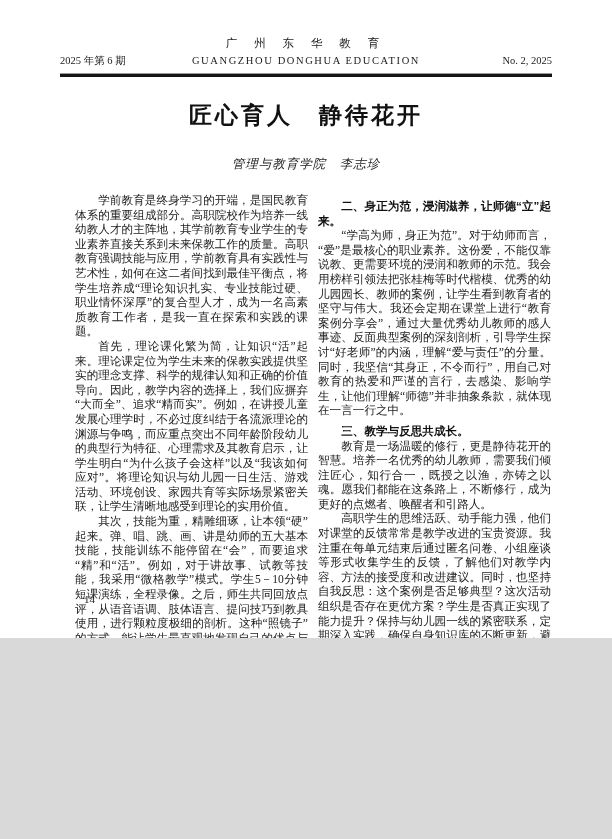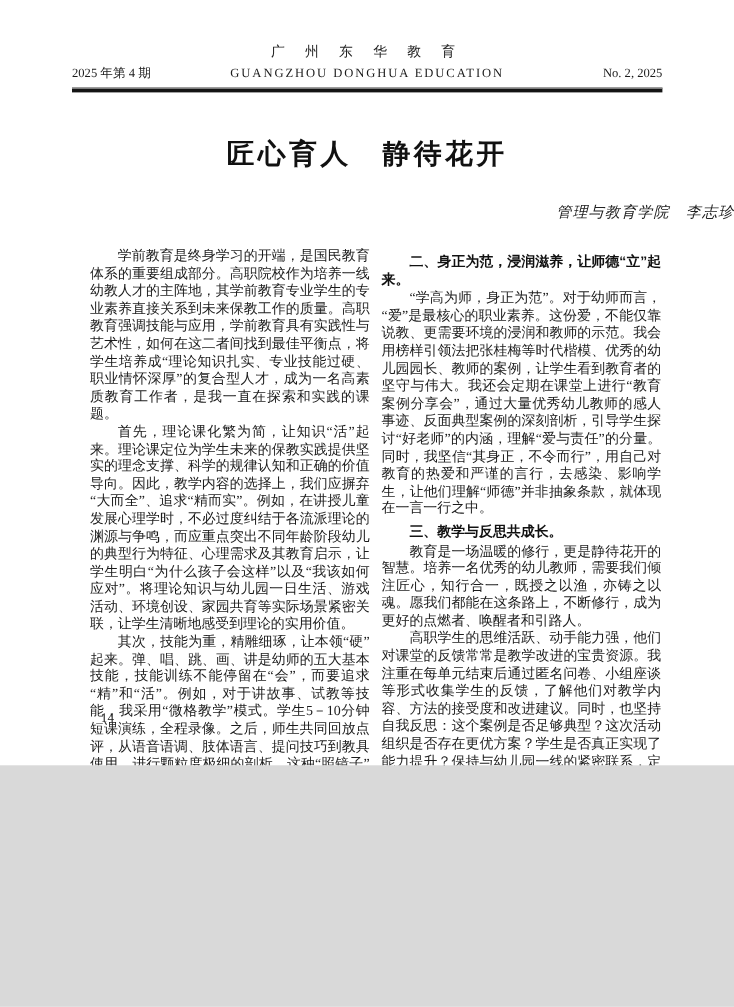--- a/index.html
+++ b/index.html
@@ -10,45 +10,45 @@
     font-family:"Liberation Serif","DejaVu Serif",serif;color:#1b1b1b;
   }
   .header{padding:36px 60px 0 60px;}
   .journal-cn{text-align:center;font-size:11.5px;letter-spacing:7px;color:#222;}
   .header-row{display:flex;justify-content:space-between;align-items:baseline;margin-top:3px;font-size:10.5px;}
   .issue-cn{min-width:110px;text-align:left;}
   .issue-en{min-width:110px;text-align:right;}
   .journal-en{letter-spacing:1.6px;text-align:center;flex:1;}
   .rule{margin-top:5px;height:3px;background:#141414;border-top:1px solid #9a9a9a;}
   .title{
-    text-align:center;font-size:23px;font-weight:bold;letter-spacing:3px;margin-top:36px;
+    text-align:center;font-size:23px;font-weight:bold;letter-spacing:3px;margin-top:23px;
     font-family:"Liberation Sans","DejaVu Sans",sans-serif;color:#111;
   }
-  .byline{text-align:right;font-size:12.5px;font-style:italic;margin-top:25px;letter-spacing:1px;color:#222;}
+  .byline{text-align:center;font-size:12.5px;font-style:italic;margin-top:25px;letter-spacing:1px;color:#222;}
   .columns{display:flex;gap:10px;margin:21px 0 0 75px;width:476px;}
   .col{flex:0 0 233px;width:233px;font-size:11.6px;line-height:14.6px;text-align:justify;}
   .col p{margin:0;}
   .p{text-indent:2em;}
   .p-cont{text-indent:0;}
   .h{
     text-indent:2em;margin:5px 0 1px 0 !important;font-weight:bold;
     font-family:"Liberation Sans","DejaVu Sans",sans-serif;font-size:11.6px;color:#111;
   }
   .note{text-indent:2em;font-style:italic;}
   .page-number{position:absolute;left:84px;bottom:33px;font-size:11px;color:#222;}
 </style>
 </head>
 <body>
 
 <div class="page">
 
   <div class="header">
     <div class="journal-cn">广 州 东 华 教 育</div>
     <div class="header-row">
-      <span class="issue-cn">2025 年第 4 期</span>
+      <span class="issue-cn">2025 年第 6 期</span>
       <span class="journal-en">GUANGZHOU DONGHUA EDUCATION</span>
       <span class="issue-en">No. 2, 2025</span>
     </div>
     <div class="rule"></div>
   </div>
 
   <div class="title">匠心育人　静待花开</div>
   <div class="byline">管理与教育学院　李志珍</div>
 
   <div class="columns">

